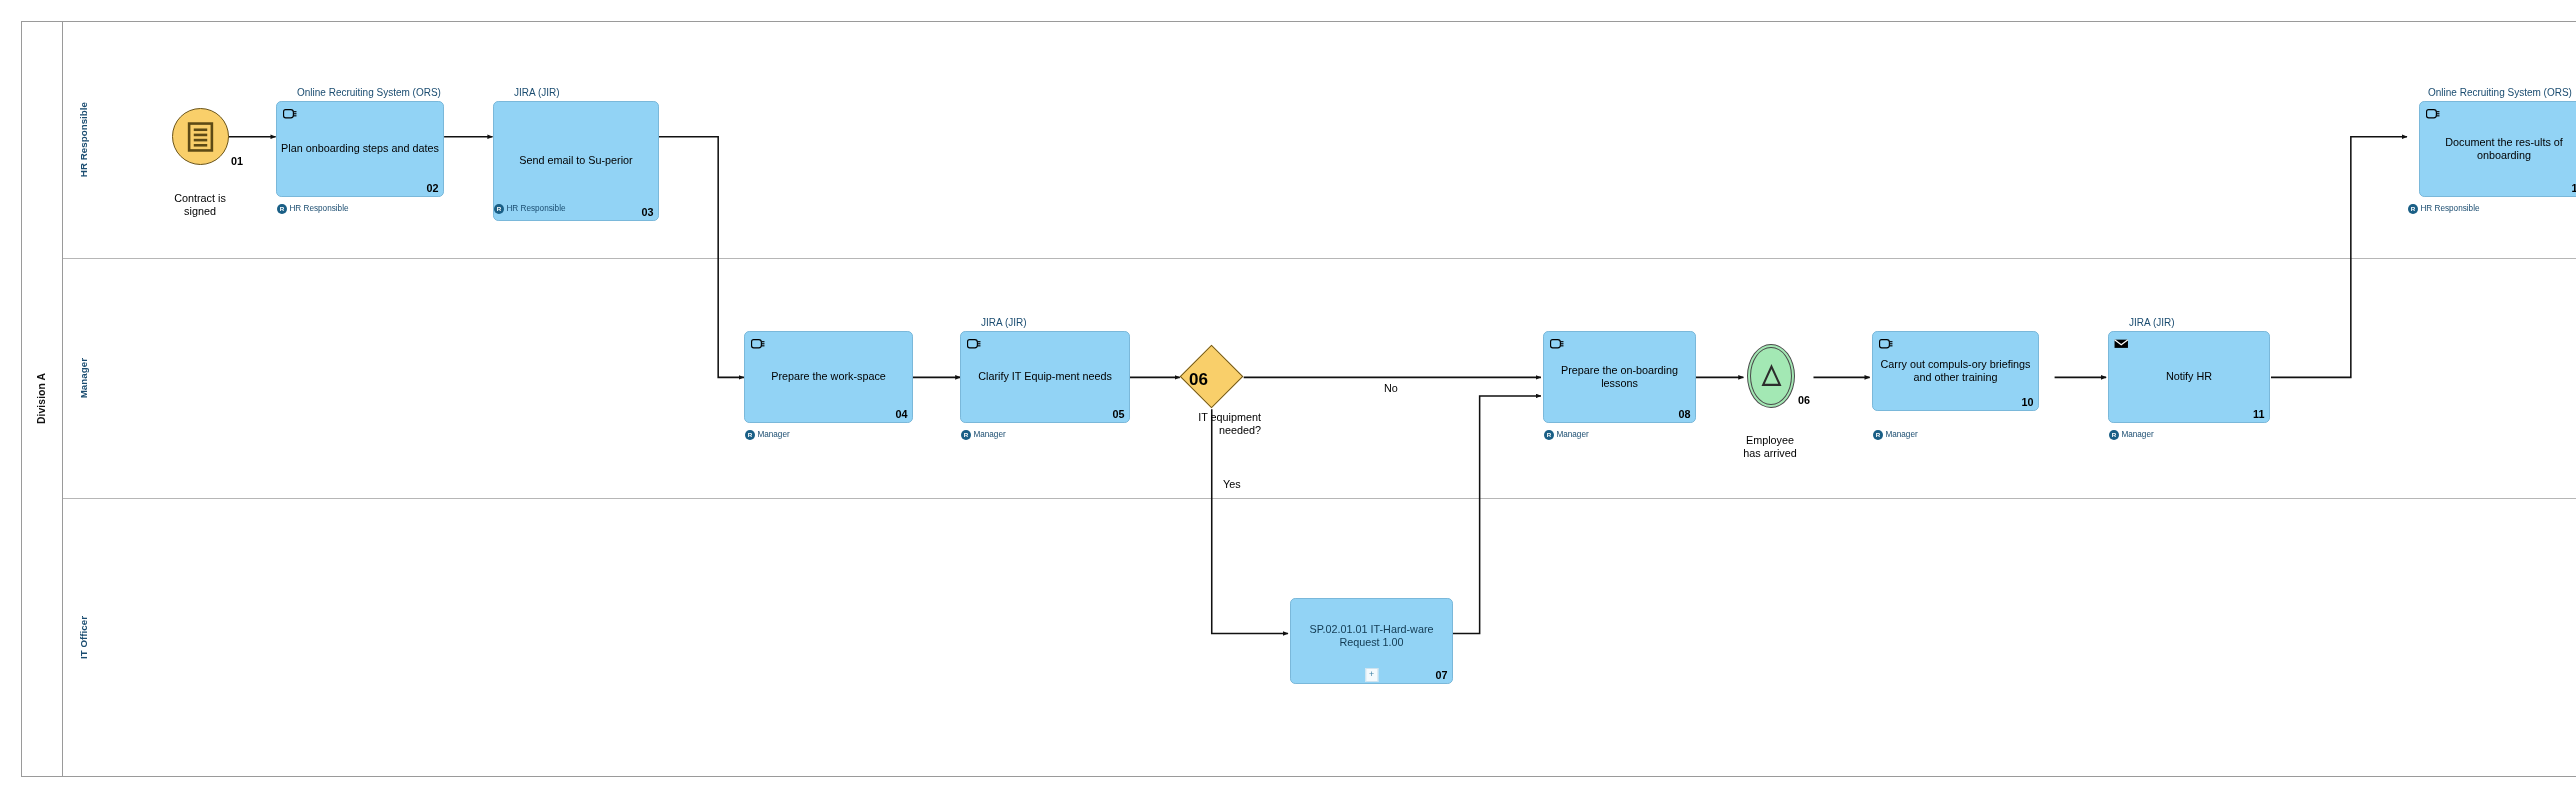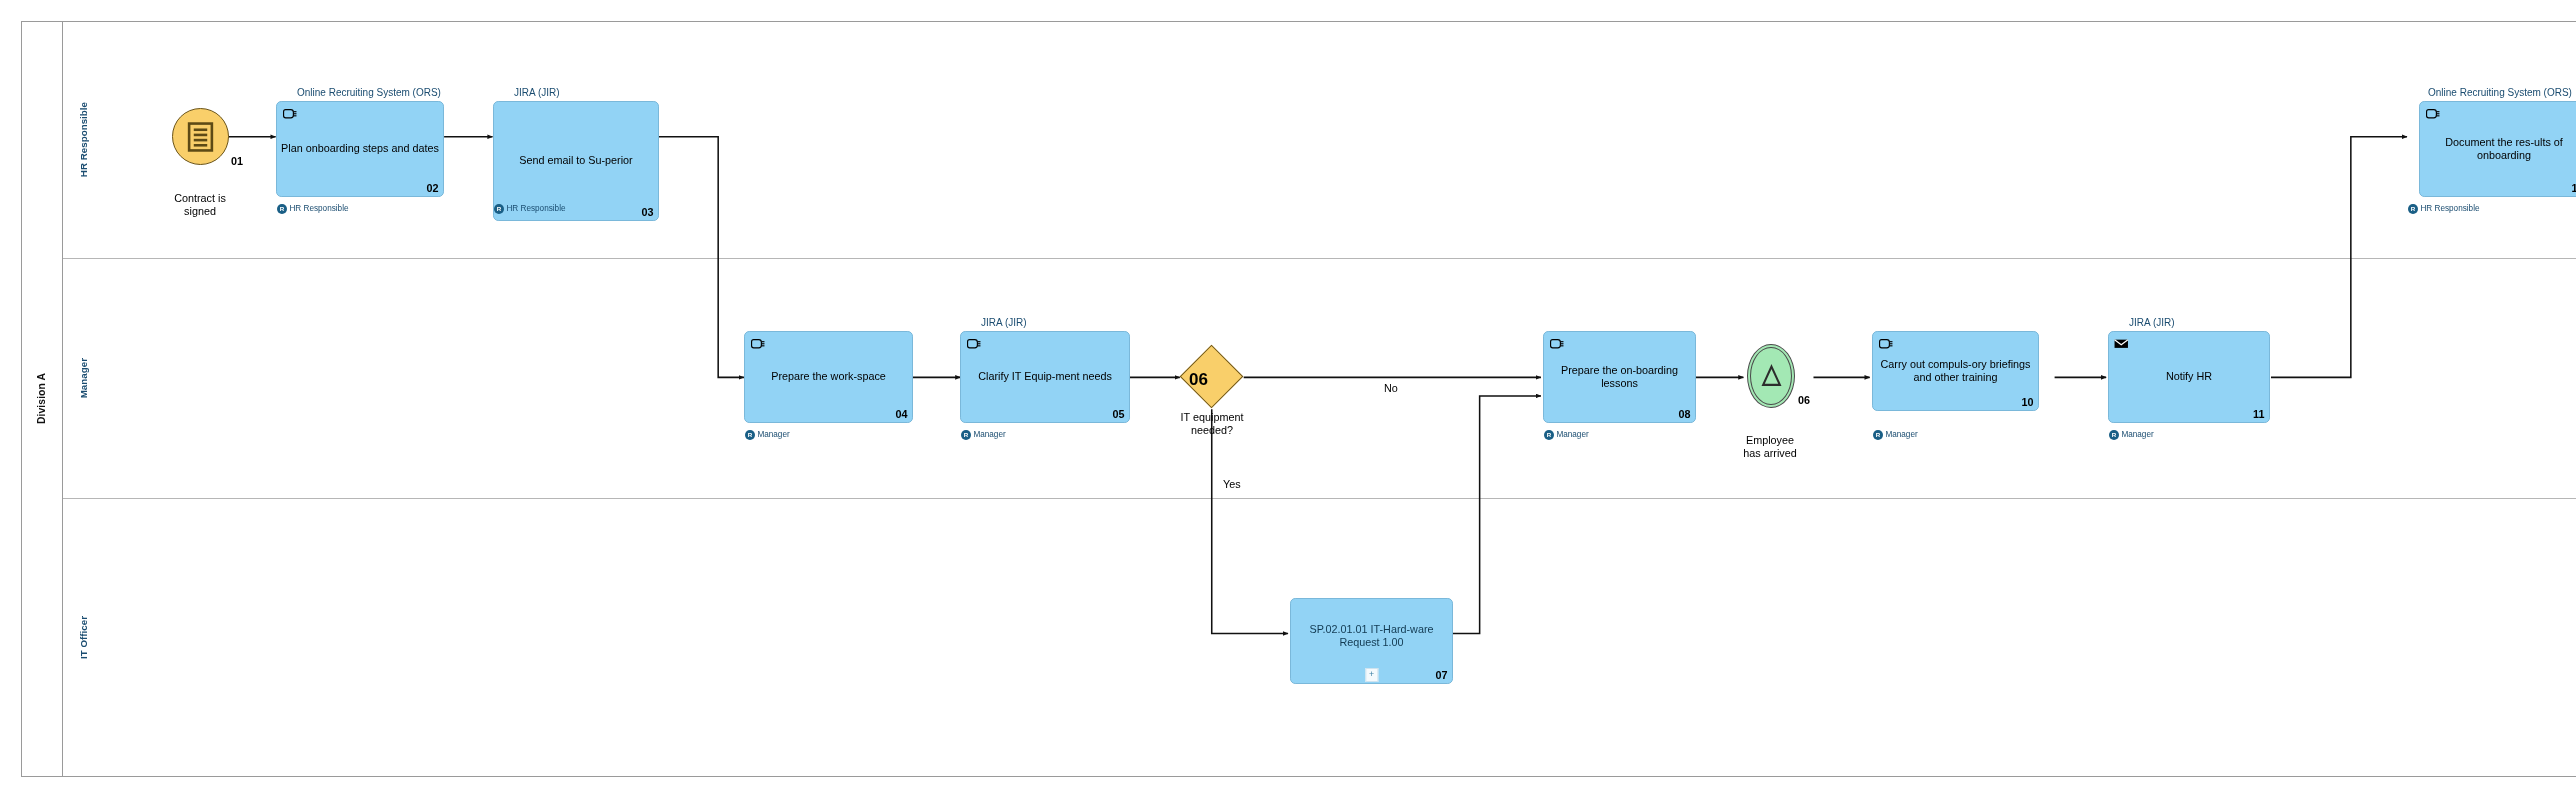--- a/index.html
+++ b/index.html
@@ -31,21 +31,21 @@
   .event{position:absolute;border-radius:50%;box-sizing:border-box;display:flex;align-items:center;justify-content:center;}
   .event.start{background:#f9cf6a;border:1px solid #6b5418;}
   .event.inter{background:#a3e8b4;border:1px solid #4a4a4a;}
   .event.inter .inner-ring{position:absolute;left:2.1px;top:2.1px;right:2.1px;bottom:2.1px;border:1px solid #4a4a4a;border-radius:50%;}
   .event-num{position:absolute;font-size:10.8px;font-weight:bold;color:#000;}
   .event-caption{position:absolute;text-align:center;font-size:10.8px;line-height:1.18;color:#000;white-space:pre-line;margin-top:24px;}
 
   
   .gateway{position:absolute;background:#f9cf6a;border:1px solid #6b5418;box-sizing:border-box;transform:rotate(45deg);}
   .gateway-num{position:absolute;font-size:17px;font-weight:bold;color:#000;}
-  .gateway-caption{position:absolute;text-align:center;font-size:10.8px;line-height:1.18;color:#000;white-space:pre-line;}
+  .gateway-caption{position:absolute;text-align:right;font-size:10.8px;line-height:1.18;color:#000;white-space:pre-line;}
 
   
   .flow-label{position:absolute;font-size:10.8px;color:#000;white-space:nowrap;}
 
   svg.edges{position:absolute;left:0;top:0;width:2848px;height:798px;pointer-events:none;}
 </style>
 </head>
 <body>
 
 <div id="canvas">

